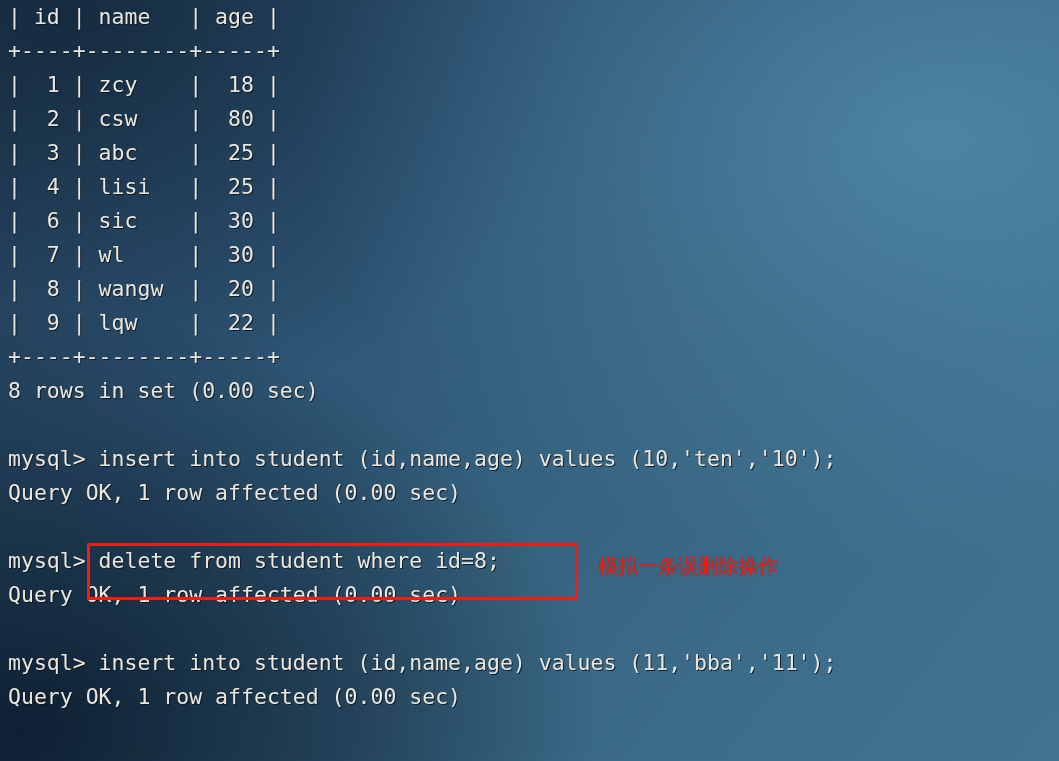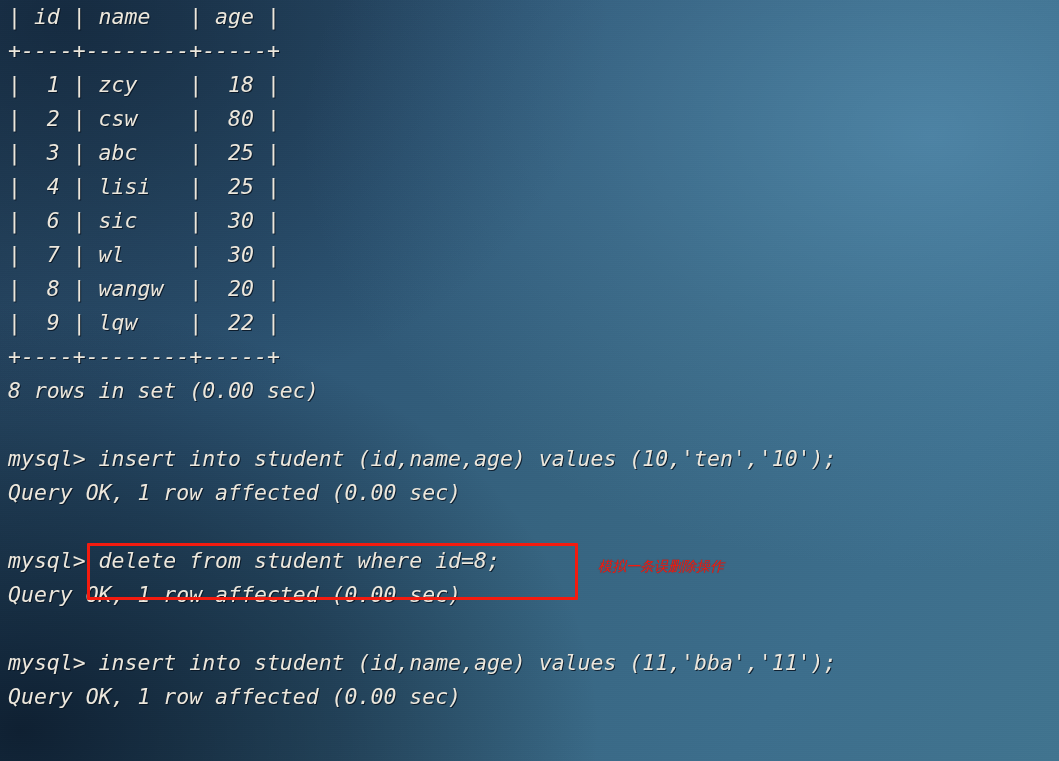--- a/index.html
+++ b/index.html
@@ -17,21 +17,20 @@
     height: 761px;
     box-sizing: border-box;
     background-color: #2f5a78;
     background-image:
       radial-gradient(ellipse 900px 620px at 88% 18%, rgba(92,150,186,0.60) 0%, rgba(92,150,186,0.22) 38%, rgba(92,150,186,0.0) 70%),
       radial-gradient(ellipse 760px 560px at 2% 96%, rgba(10,24,40,0.88) 0%, rgba(10,24,40,0.45) 42%, rgba(10,24,40,0.0) 76%),
       radial-gradient(ellipse 700px 520px at 6% 2%, rgba(14,32,52,0.70) 0%, rgba(14,32,52,0.26) 45%, rgba(14,32,52,0.0) 78%),
       linear-gradient(128deg, #25415b 0%, #2d5574 32%, #366480 58%, #3c6e8c 80%, #41748f 100%);
     font-family: "DejaVu Sans Mono", "Liberation Mono", monospace;
     color: #e8e4da;
-    font-style: italic;
   }
 
   
   #terminal::after {
     content: "";
     position: absolute;
     inset: 0;
     pointer-events: none;
     background-image: repeating-linear-gradient(
       0deg,
@@ -76,21 +75,21 @@
     box-sizing: border-box;
     border-radius: 1px;
     z-index: 3;
   }
 
   #annotation {
     position: absolute;
     left: 598px;
     top: 553px;
     font-family: "DejaVu Sans", "Liberation Sans", sans-serif;
-    font-size: 14px;
+    font-size: 20px;
     line-height: 26px;
     color: #f41b0f;
     white-space: pre;
     z-index: 3;
     text-shadow: 0 0 1px rgba(120,8,4,0.5);
   }
 </style>
 </head>
 <body>
 

